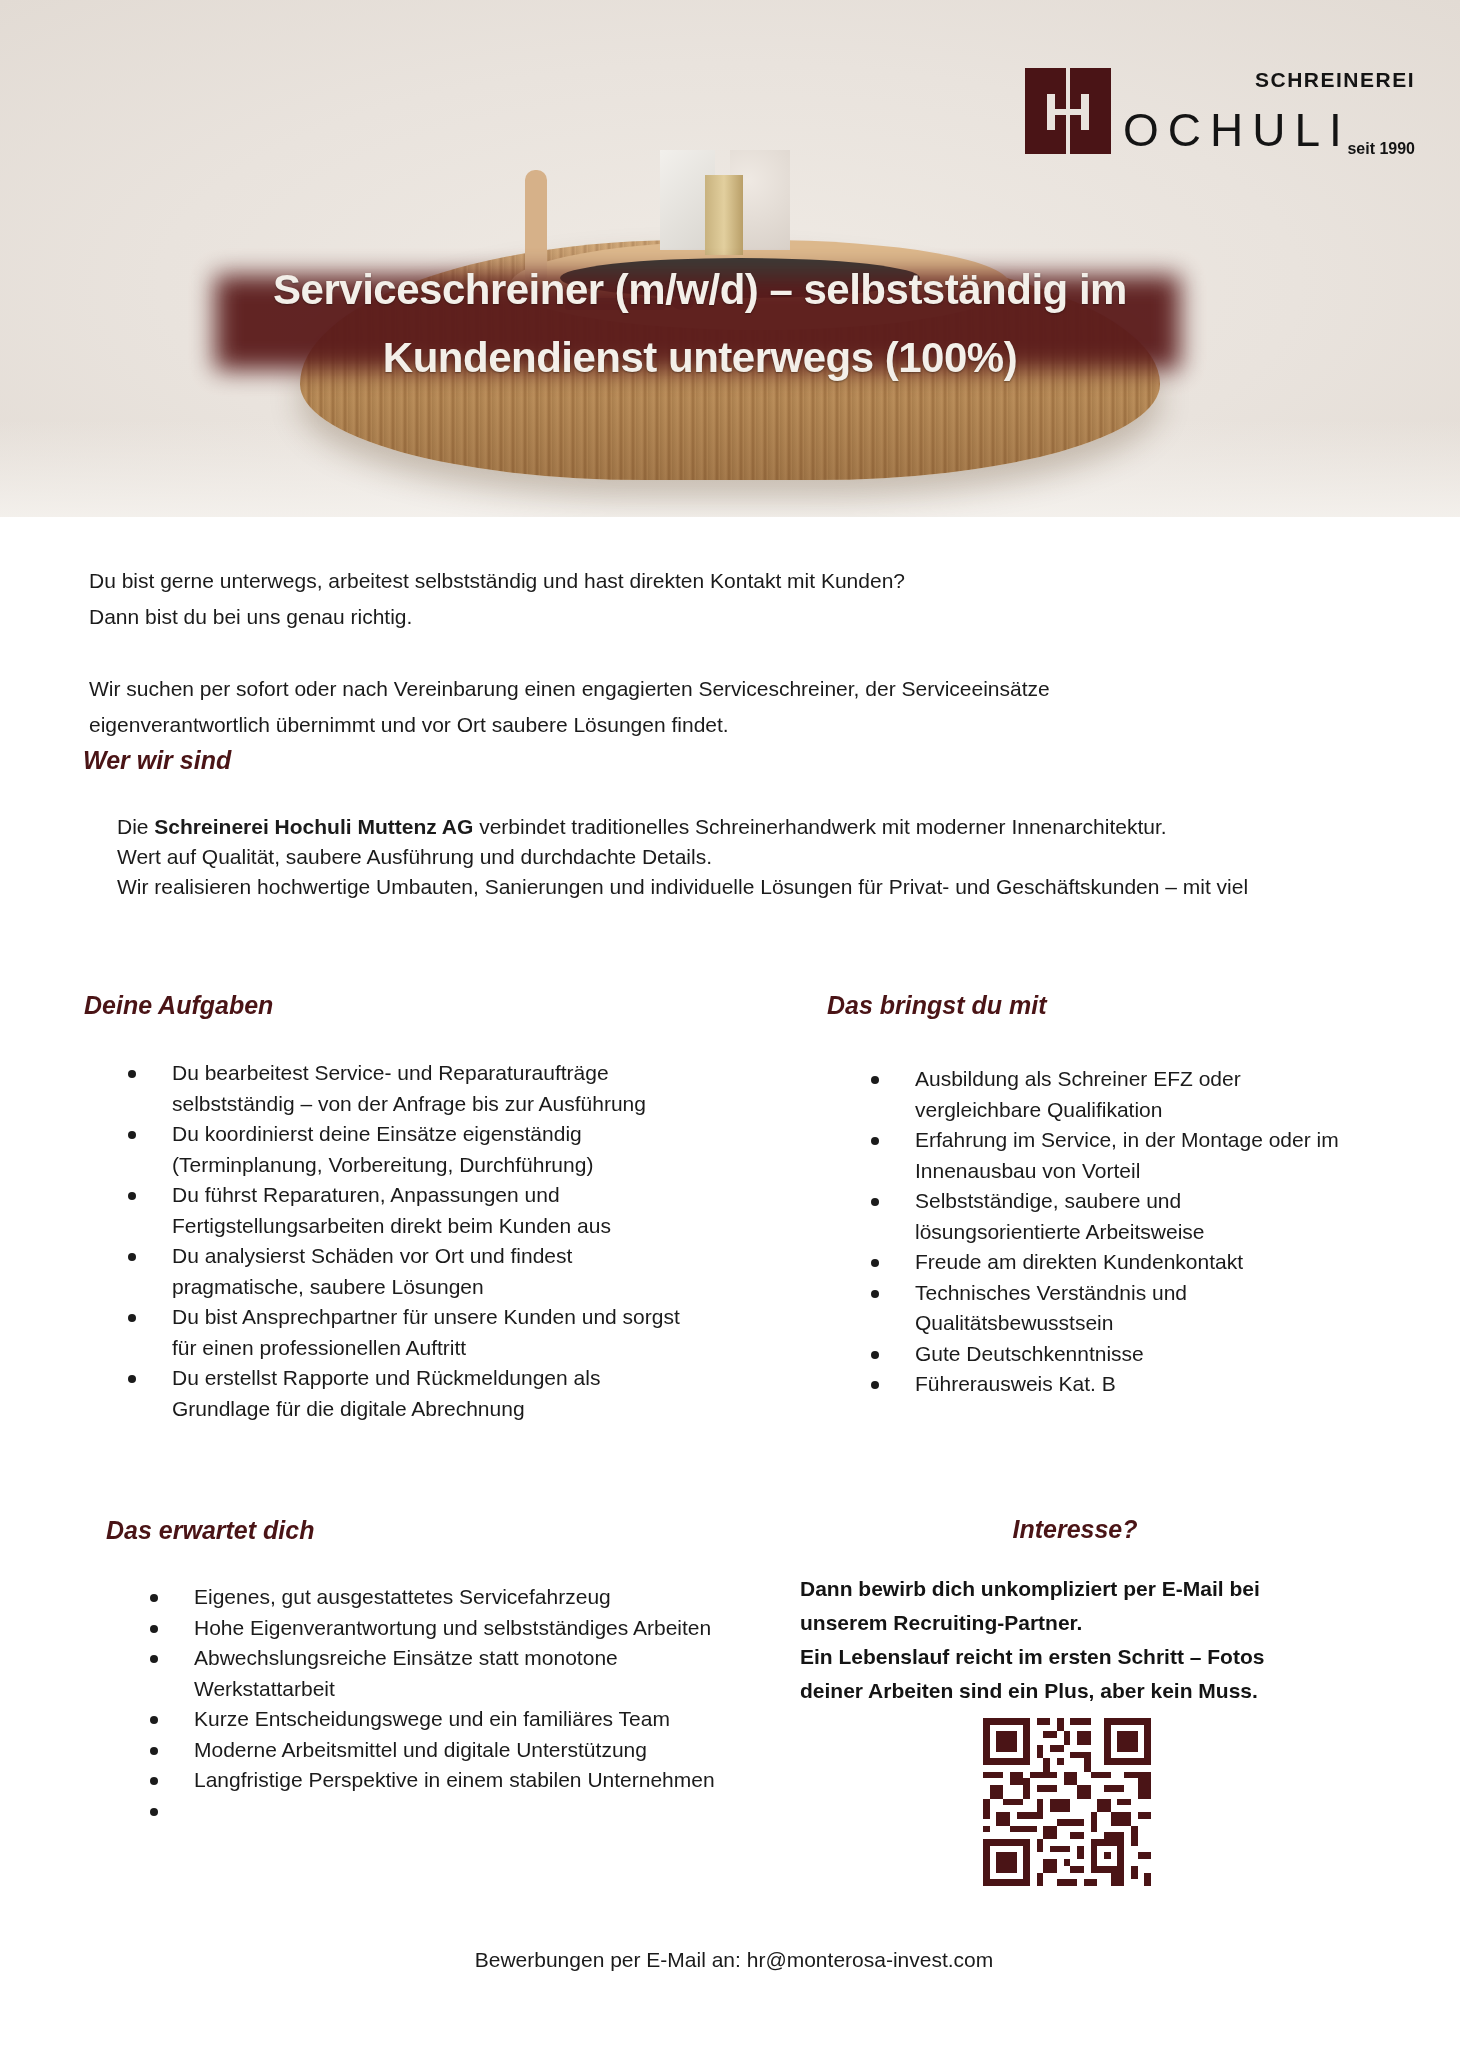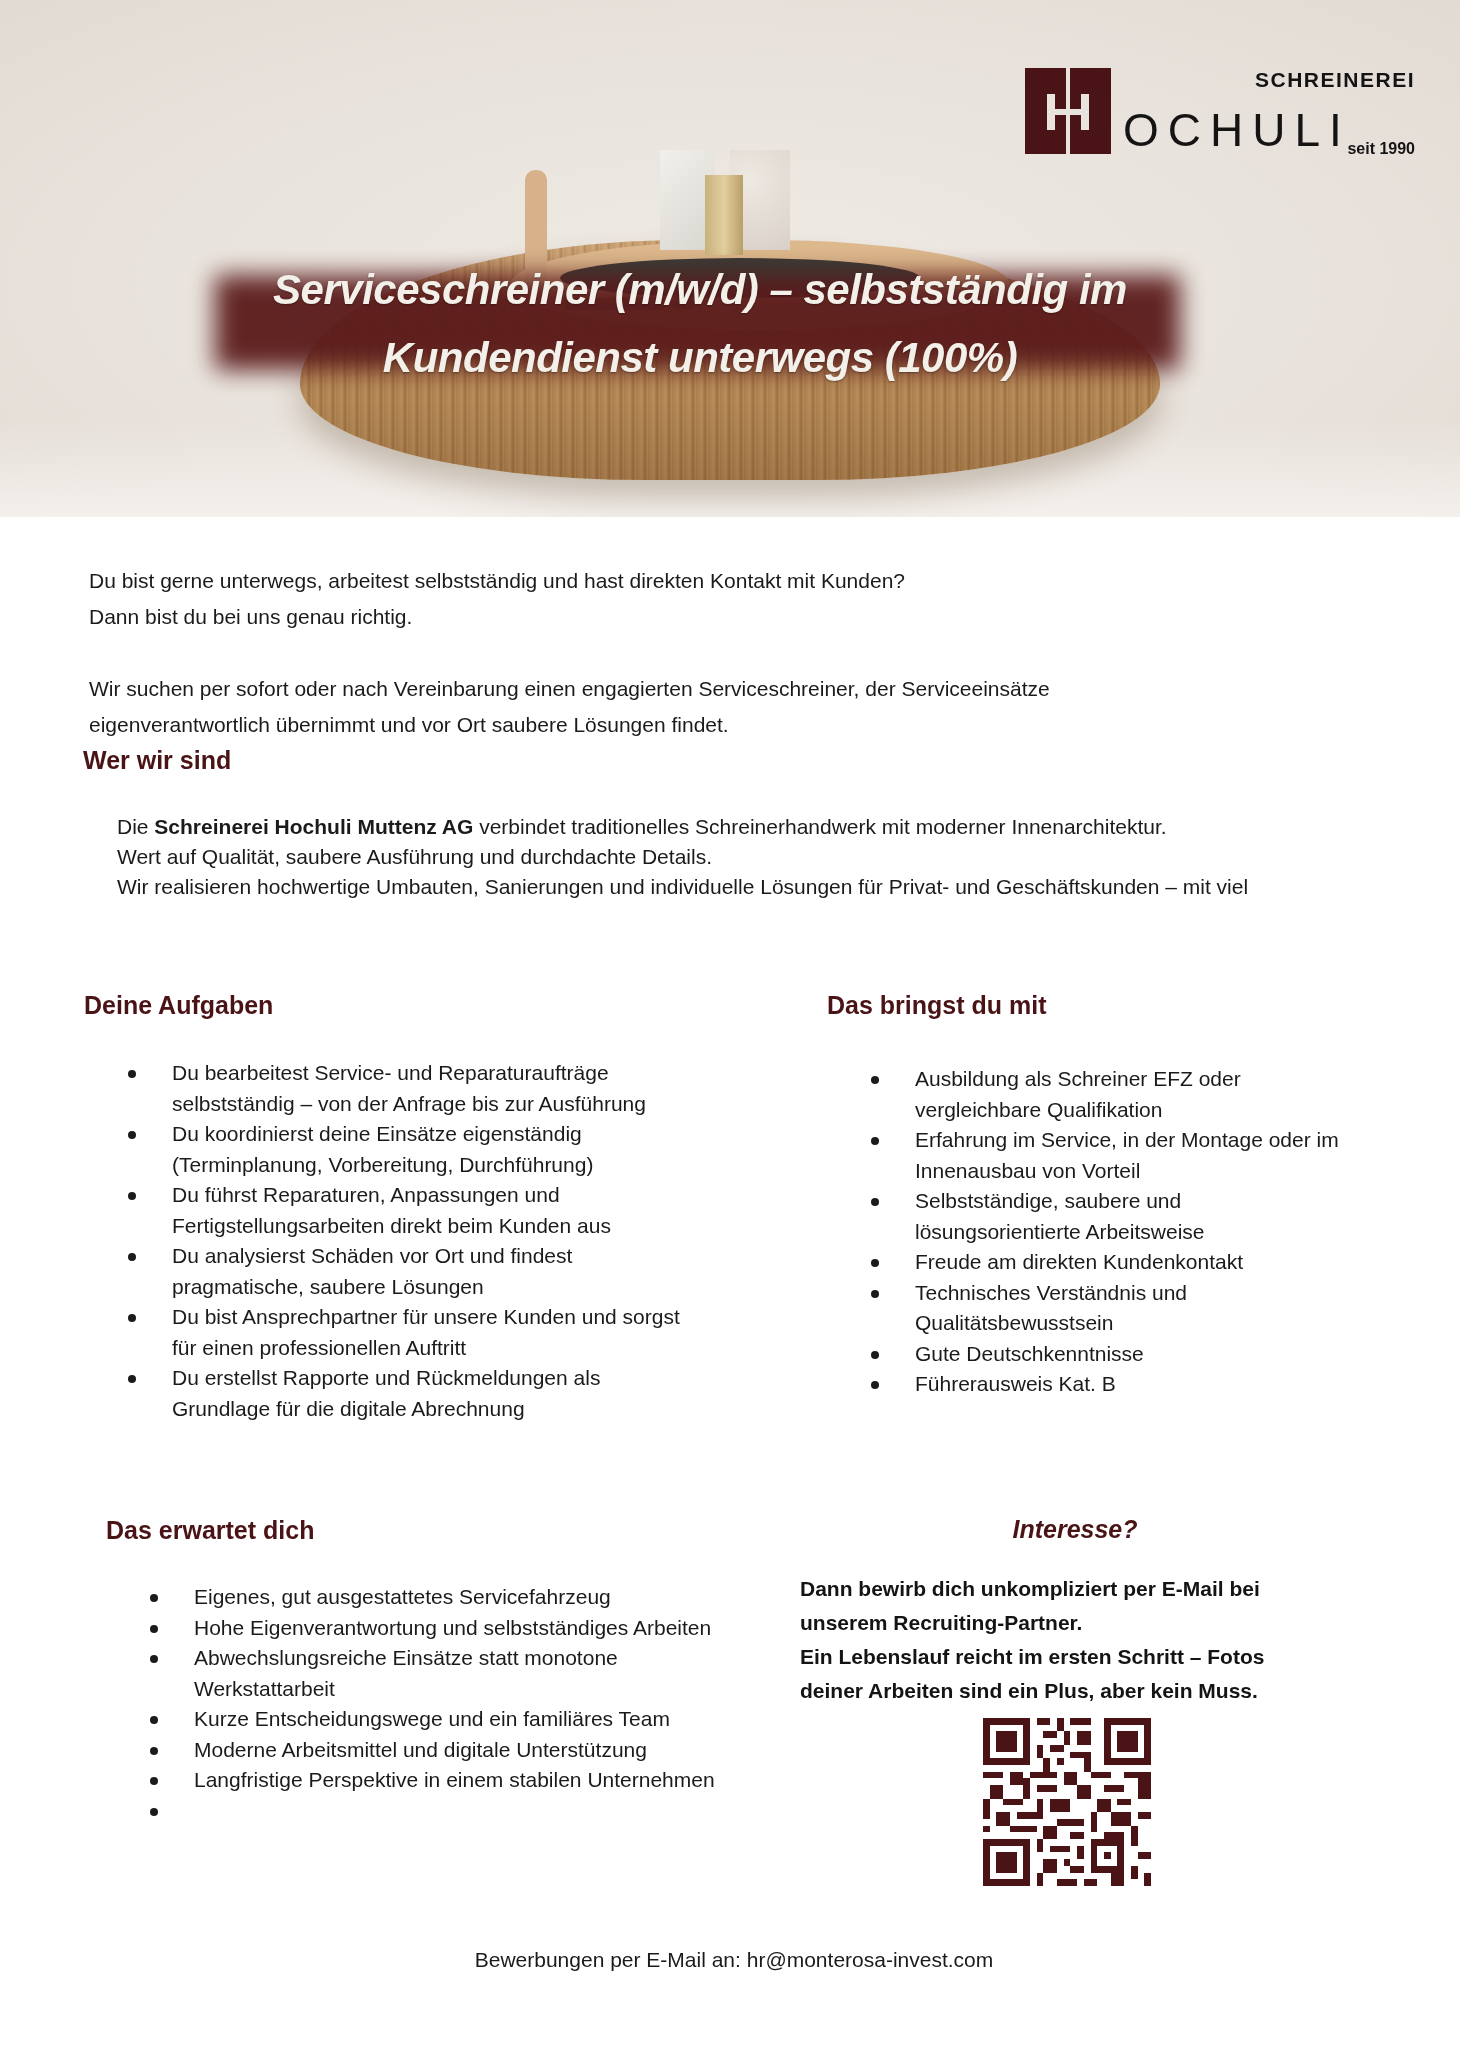--- a/index.html
+++ b/index.html
@@ -58,21 +58,20 @@
   .hero-title {
     position: absolute; left: 150px; top: 256px; width: 1100px;
     text-align: center;
     color: #f3efe9;
     font-family: "Liberation Sans", "DejaVu Sans", sans-serif;
     font-weight: bold;
     font-size: 42px;
     line-height: 68px;
     letter-spacing: -0.5px;
     text-shadow: 0 1px 2px rgba(0,0,0,0.35);
-    font-style: italic;
   }
 
   
   .logo { position: absolute; left: 1025px; top: 68px; width: 390px; height: 92px; padding-left: 44px; }
   .logo-mark {
     position: absolute; left: 0; top: 0; width: 86px; height: 86px;
     background: #4a1416;
   }
   .logo-mark .gap { position: absolute; left: 41px; top: 0; width: 4px; height: 86px; background: #e9e3dd; }
   .logo-mark .bar-l { position: absolute; left: 22px; top: 26px; width: 8px; height: 36px; background: #e9e3dd; }
@@ -82,21 +81,21 @@
   .logo-name { position: absolute; left: 98px; top: 31px; font-size: 46px; font-weight: normal; letter-spacing: 9px; color: #141414; line-height: 62px; }
   .logo-since { position: absolute; right: 0; top: 72px; font-size: 16px; font-weight: bold; color: #141414; }
 
   
   .intro, .about { position: absolute; left: 83px; width: 1300px; font-size: 21px; line-height: 30px; color: #1b1b1b; }
   .intro p { margin: 6px; }
   .intro .gap { height: 30px; }
   .intro { top: 560px; }
 
   .h-section {
-    position: absolute; font-size: 25px; font-weight: bold; color: #4a1416; line-height: 30px;
+    position: absolute; font-size: 25px; font-weight: bold; color: #4a1416; line-height: 30px; font-style: italic;
   }
   .about { top: 812px; margin-left: 34px; }
   .about b { font-weight: bold; }
 
   ul.bullets { list-style: none; position: absolute; font-size: 21px; line-height: 30.5px; color: #1b1b1b; }
   ul.bullets li { position: relative; padding-left: 44px; }
   ul.bullets li::before {
     content: ""; position: absolute; left: 0; top: 12px; width: 8px; height: 8px; border-radius: 50%; background: #1b1b1b;
   }
 

